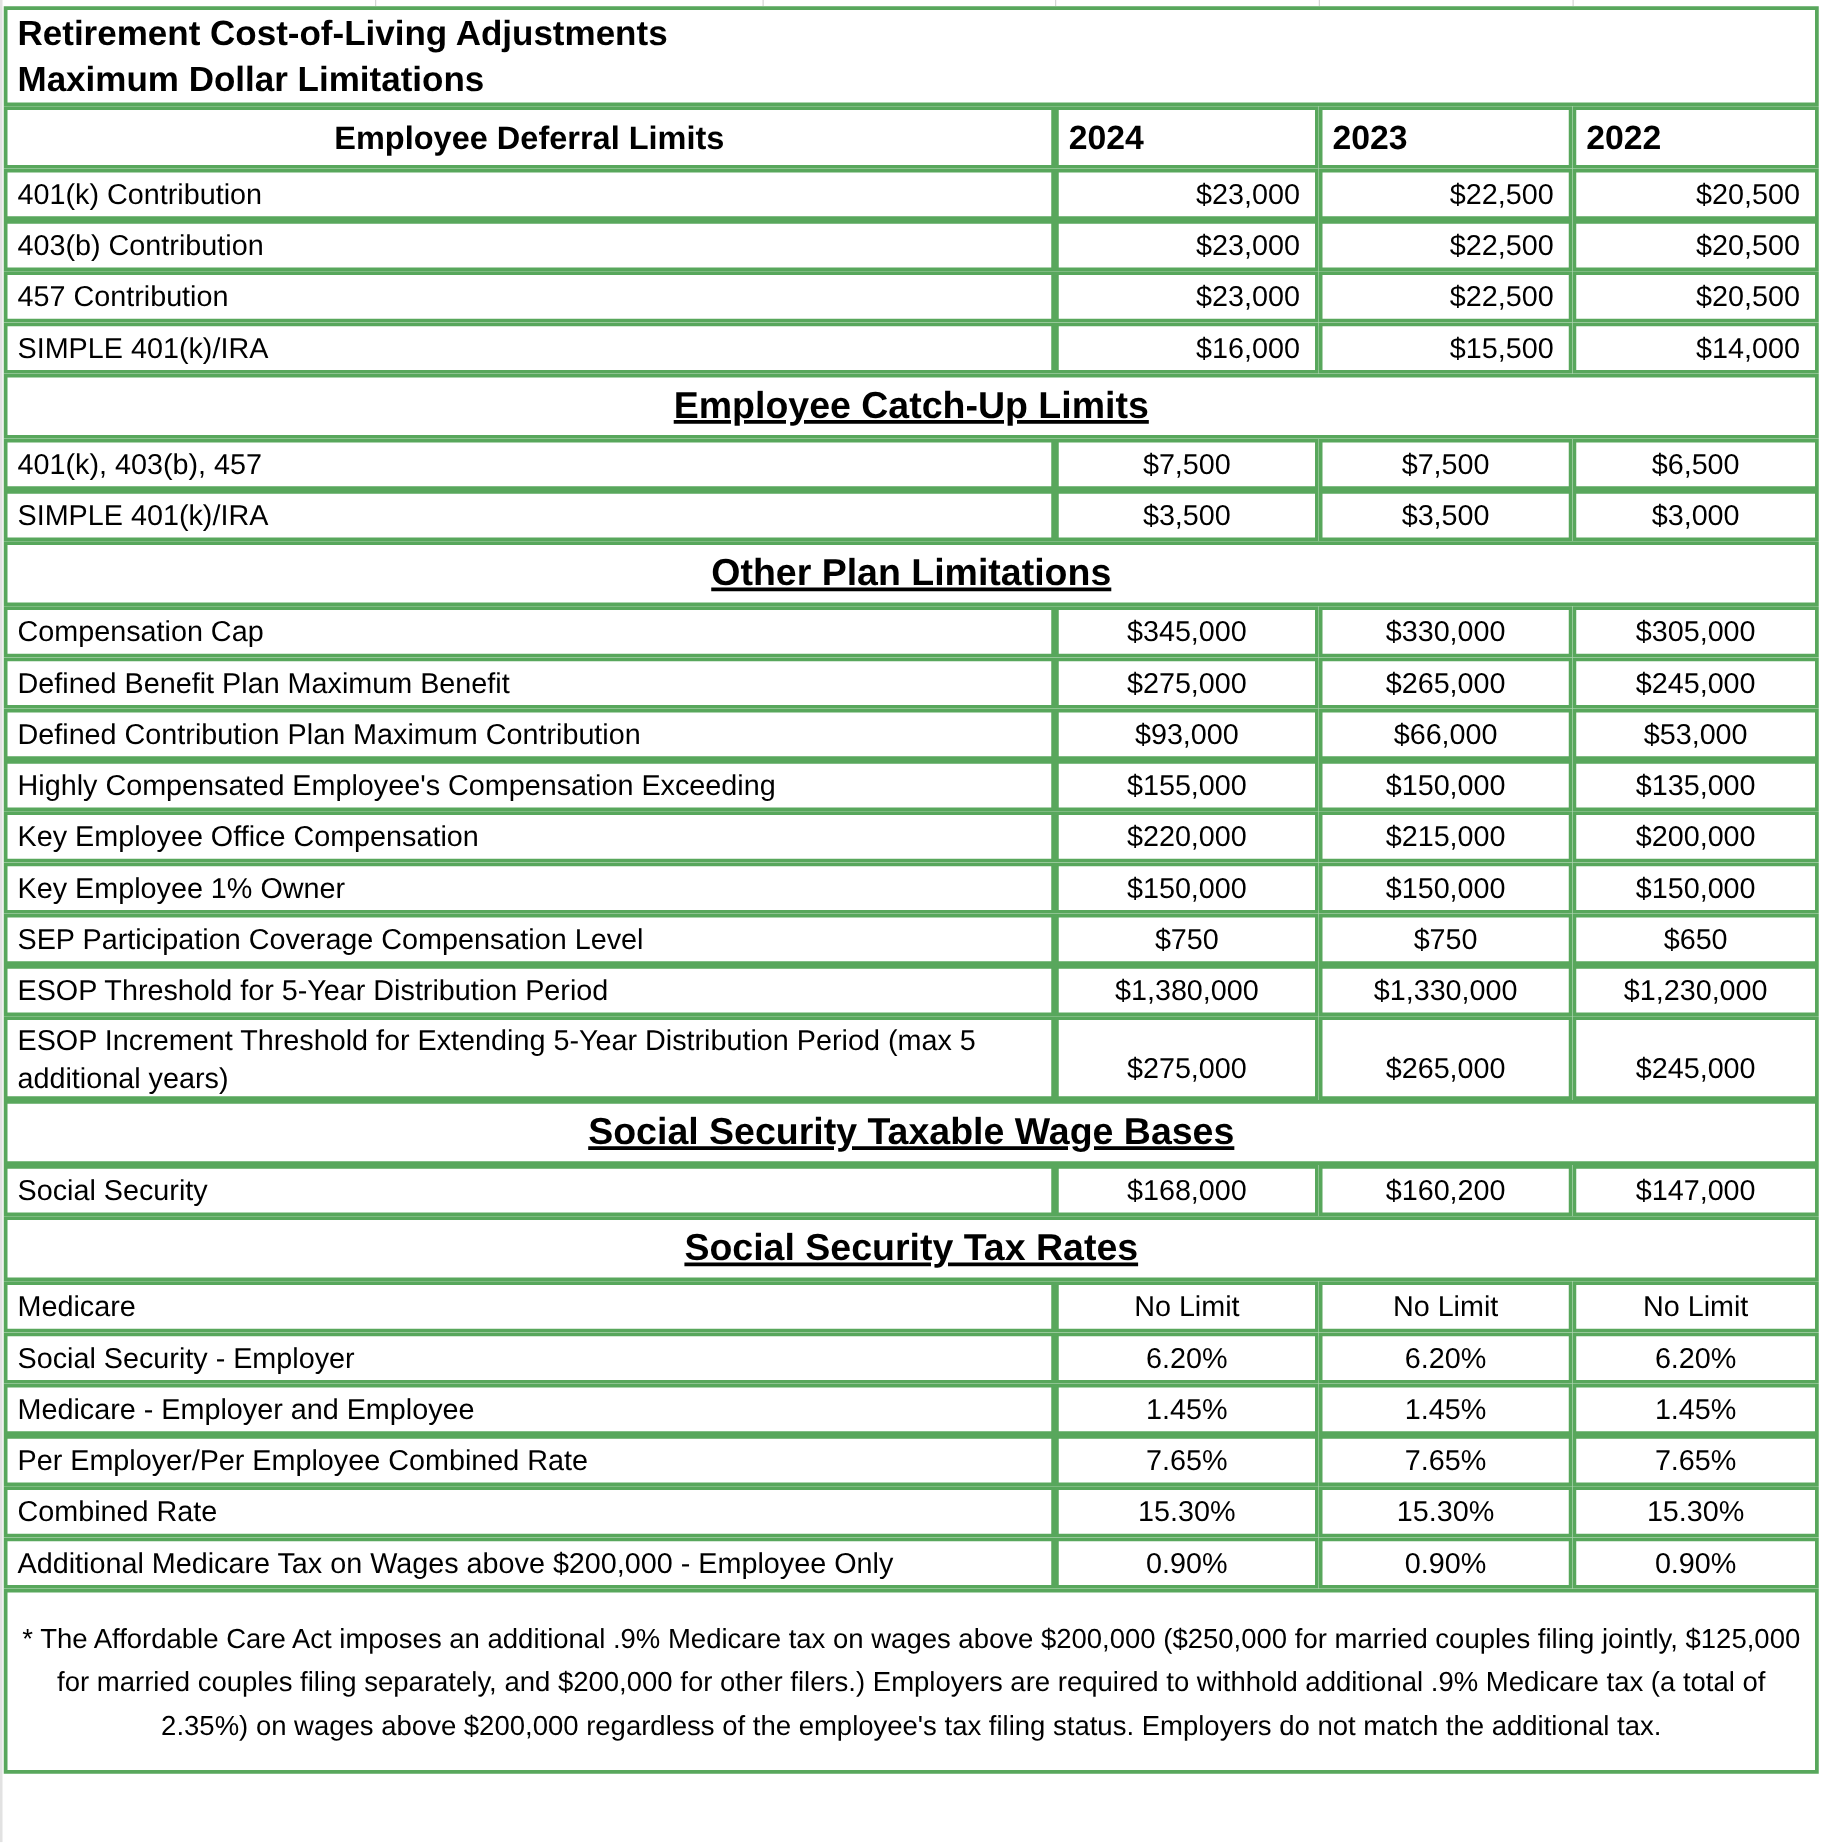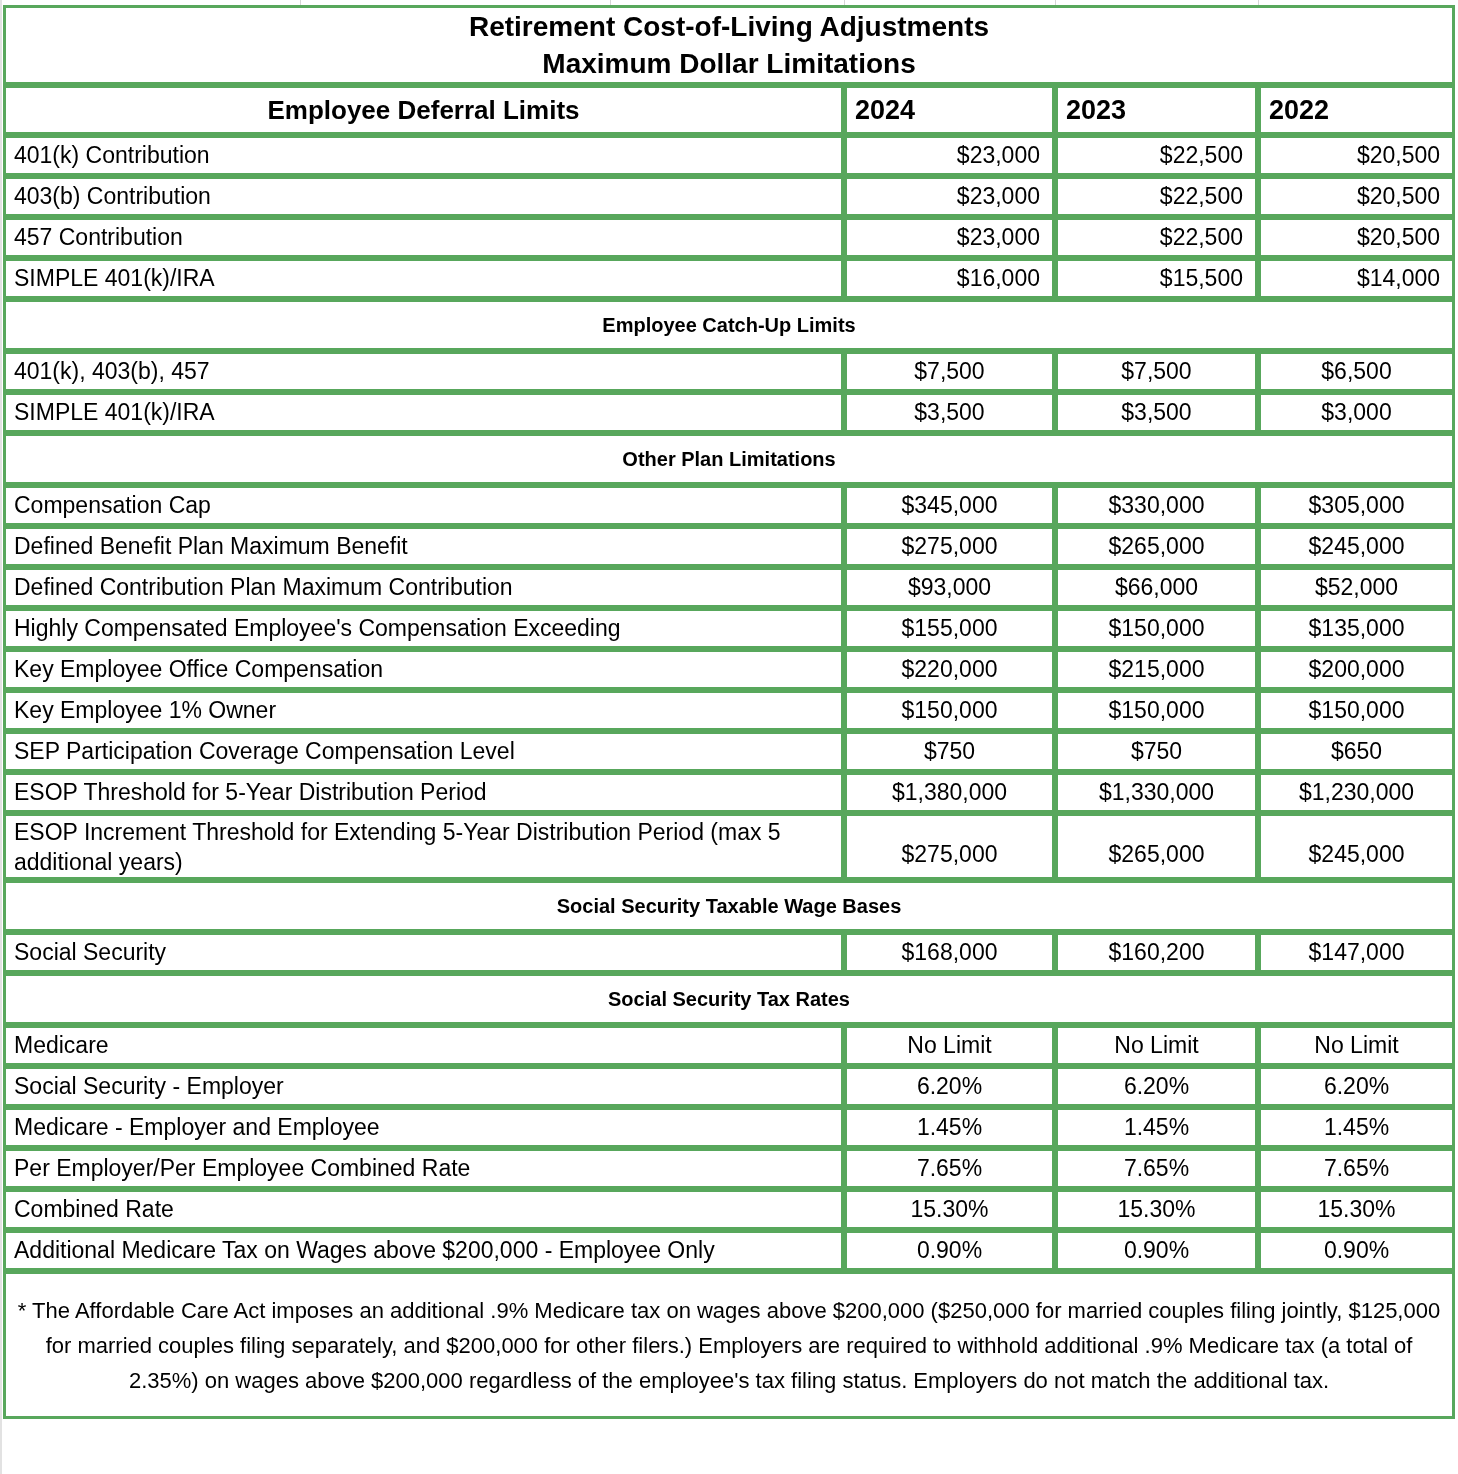--- a/index.html
+++ b/index.html
@@ -69,36 +69,37 @@
   }
 
   
   col.c-label { width: 841px; }
   col.c-y1    { width: 211px; }
   col.c-y2    { width: 203px; }
   col.c-y3    { width: 197px; }
 
   
   td.title-cell {
-    text-align: center;
+    text-align: left;
     font-weight: bold;
     font-size: 28px;
     line-height: 37px;
     padding: 9px 8px 12px 8px;
   }
   .title-line { display: block; white-space: nowrap; }
 
   
   td.section-cell {
     text-align: center;
     font-weight: bold;
-    font-size: 20px;
+    font-size: 30px;
     height: 52px;
     padding-left: 0;
     padding-right: 560px;
+    text-decoration: underline;
   }
 
   
   td.grouphead-label {
     text-align: center;
     font-weight: bold;
     font-size: 26px;
     height: 50px;
     padding-right: 240px;
   }
@@ -226,21 +227,21 @@
         <tr>
           <td class="row-label">Defined Benefit Plan Maximum Benefit</td>
           <td class="val">$275,000</td>
           <td class="val">$265,000</td>
           <td class="val">$245,000</td>
         </tr>
         <tr>
           <td class="row-label">Defined Contribution Plan Maximum Contribution</td>
           <td class="val">$93,000</td>
           <td class="val">$66,000</td>
-          <td class="val">$52,000</td>
+          <td class="val">$53,000</td>
         </tr>
         <tr>
           <td class="row-label">Highly Compensated Employee's Compensation Exceeding</td>
           <td class="val">$155,000</td>
           <td class="val">$150,000</td>
           <td class="val">$135,000</td>
         </tr>
         <tr>
           <td class="row-label">Key Employee Office Compensation</td>
           <td class="val">$220,000</td>

